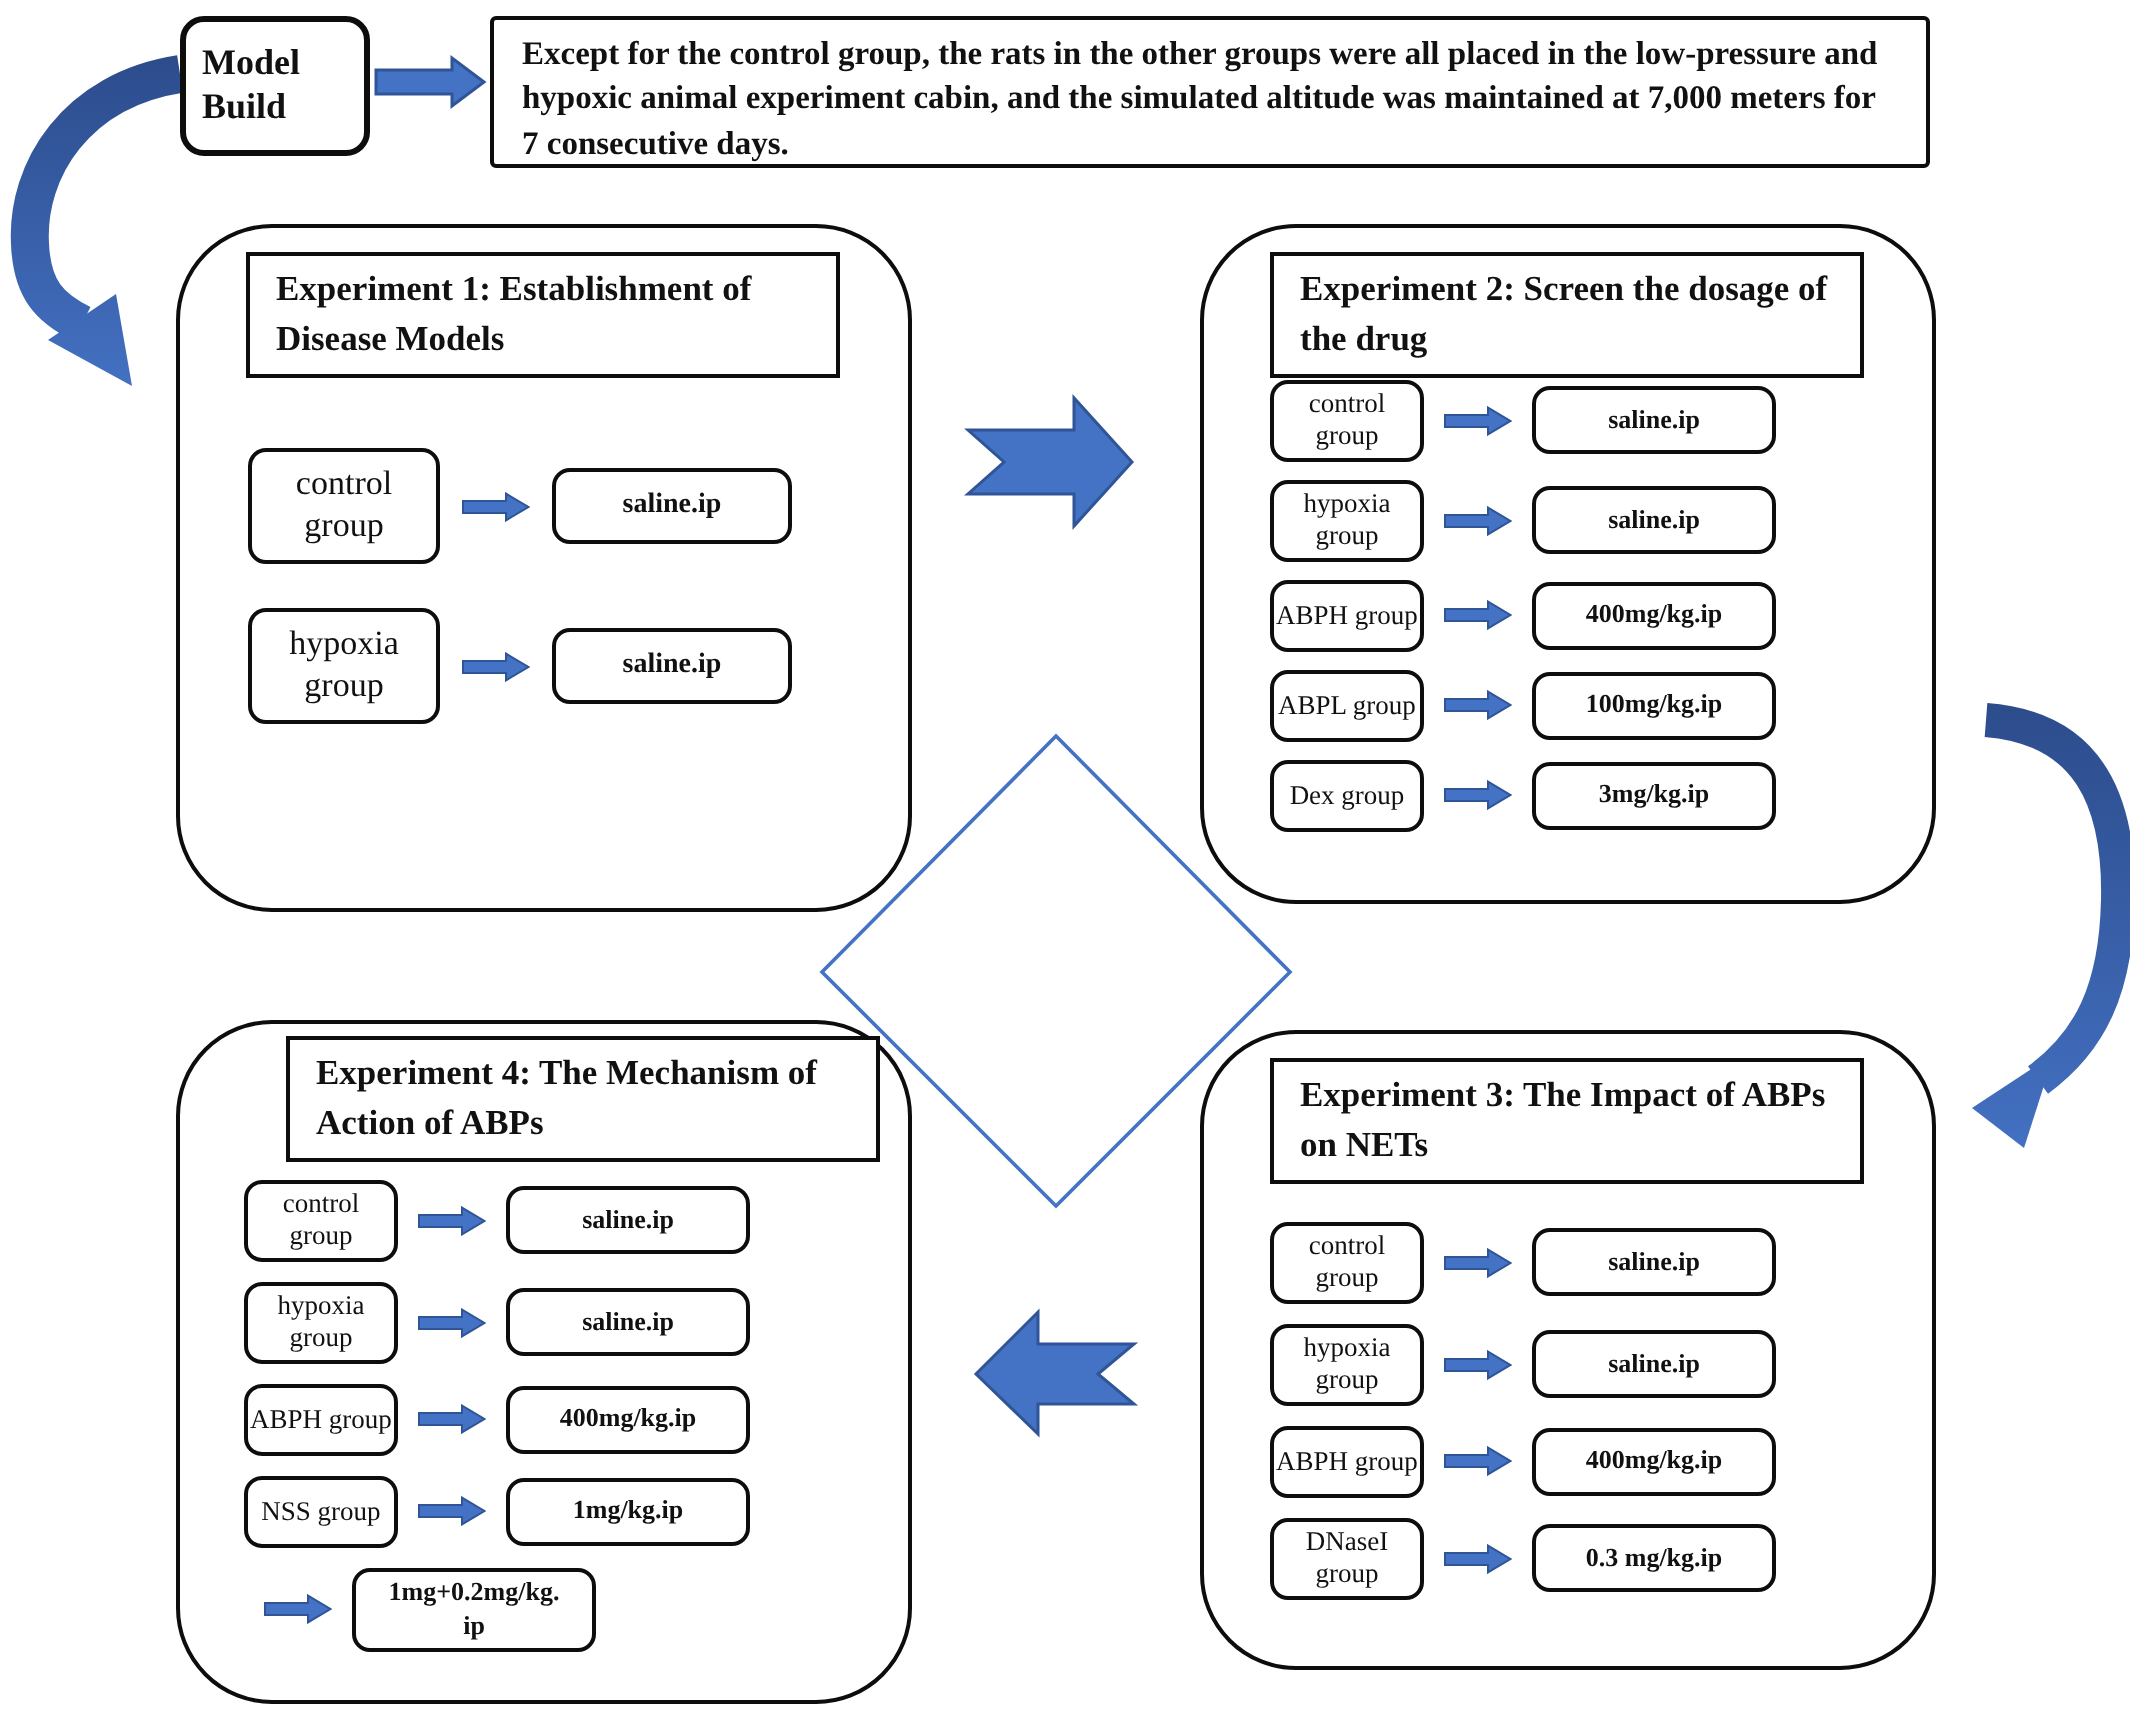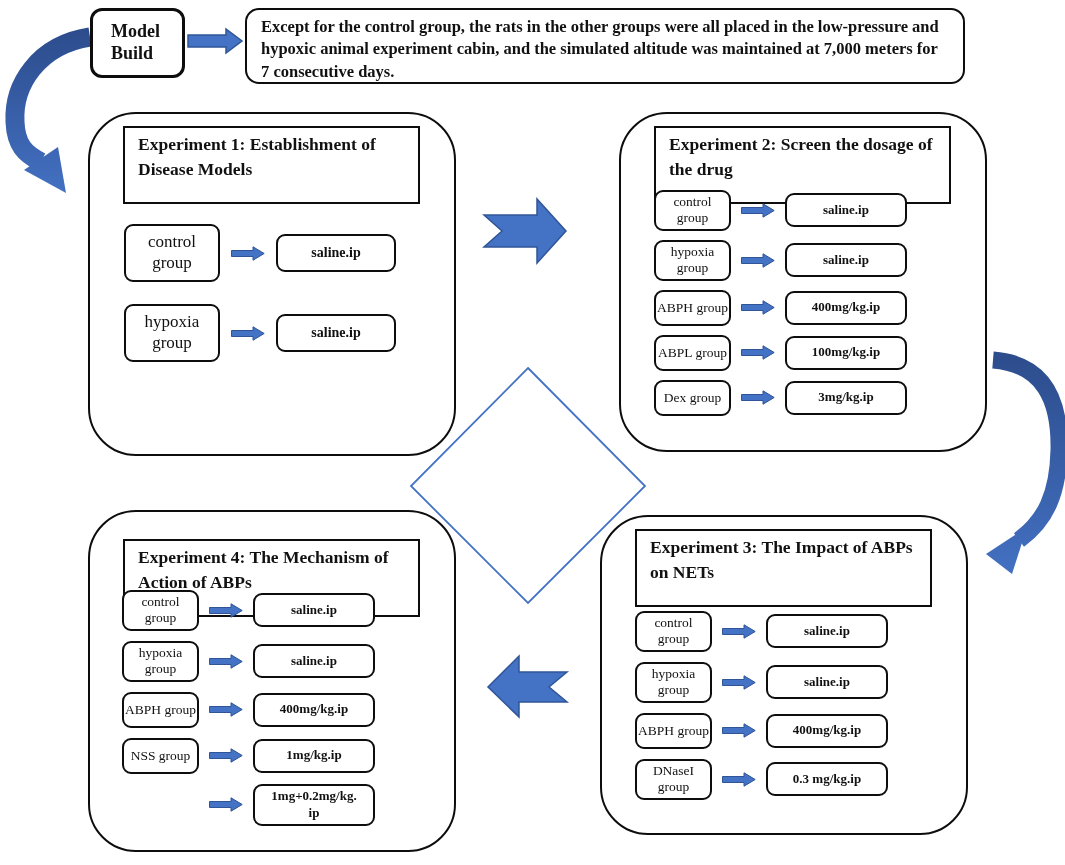--- a/index.html
+++ b/index.html
@@ -3,43 +3,43 @@
 <meta charset="utf-8">
 <style>
   html,body{margin:0;padding:0;background:#fff;}
   body{font-family:"Liberation Serif","DejaVu Serif",serif;color:#111;}
   .canvas{position:relative;width:1065px;height:865px;background:#fff;overflow:hidden;}
   .connector-layer{position:absolute;left:0;top:0;width:1065px;height:865px;z-index:0;}
 
   .model-box{position:absolute;left:90px;top:8px;width:95px;height:70px;box-sizing:border-box;
     border:3px solid #0d0d0d;border-radius:12px;background:#fff;z-index:2;
     display:flex;align-items:center;font-weight:bold;font-size:18px;line-height:1.2;
-    padding-left:18px;padding-right:6px;}
+    padding-left:8px;padding-right:6px;}
   .protocol-box{position:absolute;left:245px;top:8px;width:720px;height:76px;box-sizing:border-box;
-    border:2.5px solid #0d0d0d;border-radius:14px;background:#fff;z-index:2;
+    border:2.5px solid #0d0d0d;border-radius:3px;background:#fff;z-index:2;
     font-weight:bold;font-size:16.5px;line-height:1.36;padding:6px 14px;}
 
   .panel{position:absolute;border:2px solid #0d0d0d;border-radius:48px;background:#fff;z-index:1;box-sizing:border-box;}
   .p1{left:88px;top:112px;width:368px;height:344px;}
-  .p2{left:619px;top:112px;width:368px;height:340px;}
+  .p2{left:600px;top:112px;width:368px;height:340px;}
   .p3{left:600px;top:515px;width:368px;height:320px;}
   .p4{left:88px;top:510px;width:368px;height:342px;}
 
   .ptitle{position:absolute;left:33px;top:12px;width:297px;min-height:52px;box-sizing:border-box;
     border:2px solid #0d0d0d;background:#fff;font-weight:bold;font-size:17.5px;line-height:1.4;
-    padding:4px 13px 21px 13px;}
-  .p4 .ptitle{top:27px;}
+    padding:4px 13px 6px 13px;}
+  .p4 .ptitle{top:6px;margin-left:20px;}
 
   .rows{position:absolute;display:flex;flex-direction:column;}
   .p1 .rows{left:34px;top:110px;gap:22px;}
   .p2 .rows{left:33px;top:76px;gap:9px;}
   .p3 .rows{left:33px;top:94px;gap:10px;}
   .p4 .rows{left:32px;top:78px;gap:10px;}
 
-  .row{display:flex;align-items:center;justify-content:flex-end;}
+  .row{display:flex;align-items:center;}
   .gbox{border:2px solid #0d0d0d;border-radius:9px;background:#fff;box-sizing:border-box;
     width:77px;min-height:36px;display:flex;align-items:center;justify-content:center;
     text-align:center;font-size:13.5px;line-height:1.22;padding:2px 1px;flex:none;}
   .dbox{border:2px solid #0d0d0d;border-radius:9px;background:#fff;box-sizing:border-box;
     width:122px;min-height:34px;display:flex;align-items:center;justify-content:center;
     text-align:center;font-weight:bold;font-size:13px;line-height:1.3;padding:2px 17px;flex:none;}
   .small-arrow{width:34px;height:15px;margin:0 10px;flex:none;}
   .small-arrow-shape{fill:var(--arrow_blue);stroke:var(--arrow_border);stroke-width:1;}
   .p1 .gbox{width:96px;min-height:58px;font-size:17px;}
   .p1 .dbox{width:120px;min-height:38px;font-size:14px;}

